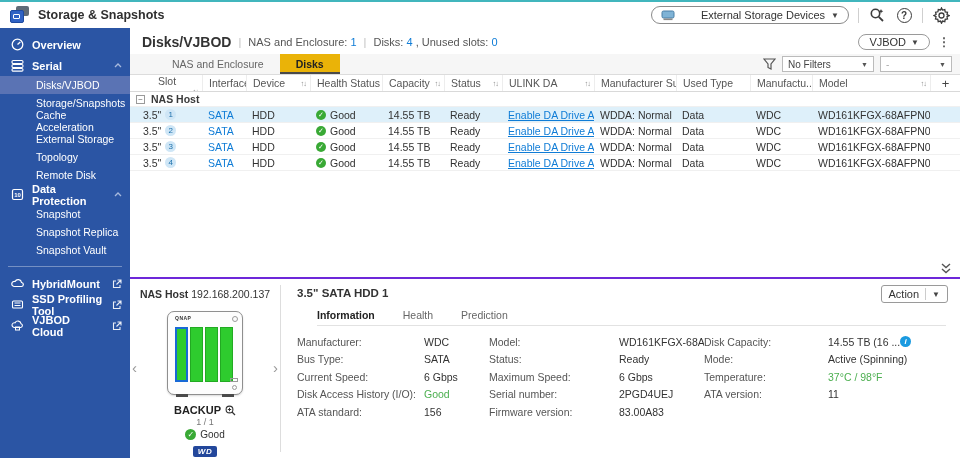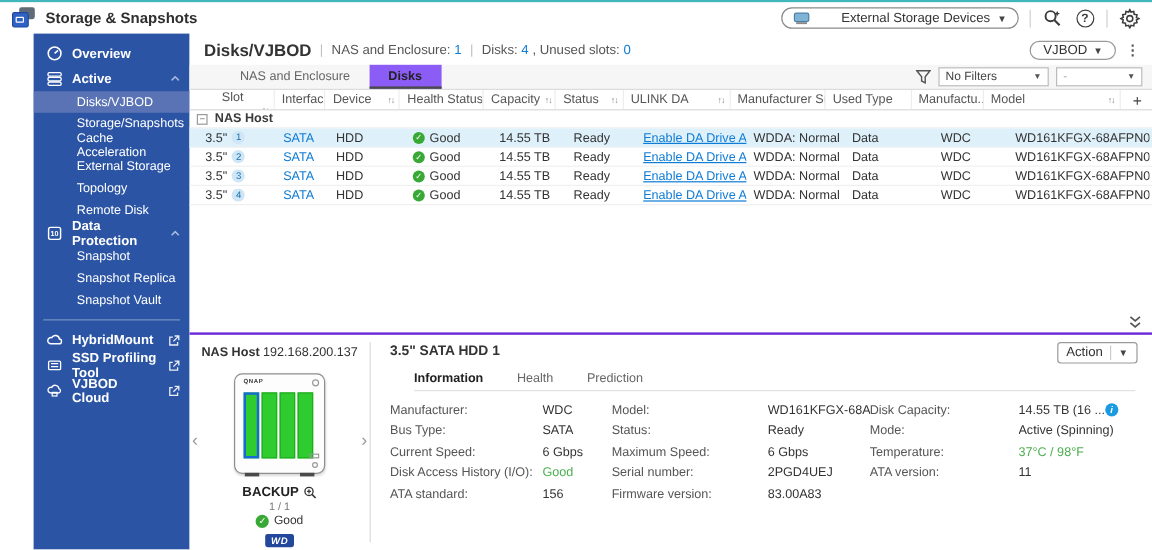--- a/index.html
+++ b/index.html
@@ -14,21 +14,21 @@
   .appicon .lens { position:absolute; left:3px; top:8px; width:7px; height:5px; border:1px solid #fff; border-radius:1px; }
   .apptitle { font-weight:bold; font-size:12.5px; color:#2f2f2f; }
   .hdr-right { margin-left:auto; display:flex; align-items:center; gap:9px; }
   .esd-btn { display:flex; align-items:center; gap:6px; border:1px solid #8a8a8a; border-radius:12px; padding:2px 9px; background:#fff; cursor:pointer; }
   .esd-btn .lbl { font-size:11px; color:#333;padding-left:20px; }
   .vdiv { width:1px; height:15px; background:#cfcfcf; }
   .caret { font-size:8px; color:#444; }
   .icon-btn { width:18px; height:18px; display:flex; align-items:center; justify-content:center; }
   .helpc { width:15px; height:15px; border:1.6px solid #3c3c3c; border-radius:50%; font-size:10px; font-weight:bold; color:#3c3c3c; display:flex; align-items:center; justify-content:center; }
   
-  .shell { display:flex; height:430px;margin-left:28px; }
+  .shell { display:flex; height:430px; }
   
   .sidebar { width:130px; background:#2b55a4; color:#fff; flex-shrink:0; padding-top:6px; font-size:11px; overflow:hidden; }
   .s-item { display:flex; align-items:center; gap:8px; padding:4px 8px 4px 10px; height:21px; font-weight:bold; cursor:pointer; }
   .s-sub { padding:3px 8px 3px 36px; height:18px; font-weight:normal; font-size:10.5px; display:flex; align-items:center; cursor:pointer; }
   .s-sub.active { background:#5a73b4; }
   .s-chev { margin-left:auto; opacity:.8; }
   .s-div { border-top:1px solid rgba(255,255,255,.35); margin:7px 8px 6px 8px; }
   .s-ico { width:14px; height:14px; flex-shrink:0; display:flex; align-items:center; justify-content:center; }
   .ext-ico { margin-left:auto; opacity:.9; }
   
@@ -37,21 +37,21 @@
   .m-title { font-size:14px; font-weight:bold; color:#333; }
   .m-sep { color:#c0c0c0; margin:0 7px; font-size:11px; }
   .m-meta { font-size:11px; color:#555; }
   .blue { color:#0f7cd6; }
   .m-right { margin-left:auto; display:flex; align-items:center; gap:8px; }
   .pill { border:1px solid #9a9a9a; border-radius:11px; padding:1px 10px; font-size:11px; display:flex; align-items:center; gap:5px; cursor:pointer; }
   .kebab { color:#555; font-weight:bold; font-size:12px; letter-spacing:0; cursor:pointer; }
   
   .tabsrow { height:21px; background:#f6f6f6; border-bottom:1px solid #dcdcdc; display:flex; align-items:stretch; padding-left:26px; }
   .tab { font-size:10.5px; color:#666; padding:4px 16px 0 16px; cursor:pointer; }
-  .tab.active { background:#8b5cf6; color:#222; font-weight:bold; border-bottom:2px solid #4a4a4a; }
+  .tab.active { background:#eab308; color:#222; font-weight:bold; border-bottom:2px solid #4a4a4a; }
   .tabs-right { margin-left:auto; display:flex; align-items:center; gap:6px; padding-right:8px;text-align:center; }
   .drop { border:1px solid #bbb; background:#fff; height:16px; display:flex; align-items:center; font-size:10px; color:#444; padding:0 5px; cursor:pointer; }
   .drop .dc { margin-left:auto; font-size:7px; color:#555; }
   .drop.w1 { width:92px; } .drop.w2 { width:72px; color:#aaa; }
   
   .thead { display:flex; height:17px; align-items:center; border-bottom:1px solid #d9d9d9; font-size:10.5px; color:#555; }
   .th { display:flex; align-items:center; padding:0 4px 0 6px; height:100%; border-left:1px solid #ededed; overflow:hidden; white-space:nowrap; }
   .th:first-child { border-left:none;flex-direction:column; }
   .sort { margin-left:auto; font-size:7.5px; color:#8a8a8a; letter-spacing:-1px; padding-left:4px; cursor:pointer; }
   .w-slot{width:72px;} .w-iface{width:44px;} .w-dev{width:64px;} .w-health{width:72px;}
@@ -168,21 +168,21 @@
       <span>Overview</span>
     </div>
     <div class="s-item">
       <span class="s-ico">
         <svg width="13" height="13" viewBox="0 0 13 13">
             <rect x="1" y="1.5" width="11" height="3" rx="1.2" fill="none" stroke="#fff" stroke-width="1.1"></rect>
             <rect x="1" y="5.5" width="11" height="3" rx="1.2" fill="none" stroke="#fff" stroke-width="1.1"></rect>
             <rect x="1" y="9.5" width="11" height="2.6" rx="1.2" fill="none" stroke="#fff" stroke-width="1.1"></rect>
           </svg>
       </span>
-      <span>Active</span>
+      <span>Serial</span>
       <span class="s-chev">
         <svg width="8" height="5" viewBox="0 0 8 5">
             <polyline points="1,4 4,1 7,4" fill="none" stroke="#c7d3ec" stroke-width="1.3"></polyline>
           </svg>
       </span>
     </div>
     <div class="s-sub active">Disks/VJBOD</div>
     <div class="s-sub">Storage/Snapshots</div>
     <div class="s-sub">Cache Acceleration</div>
     <div class="s-sub">External Storage</div>

